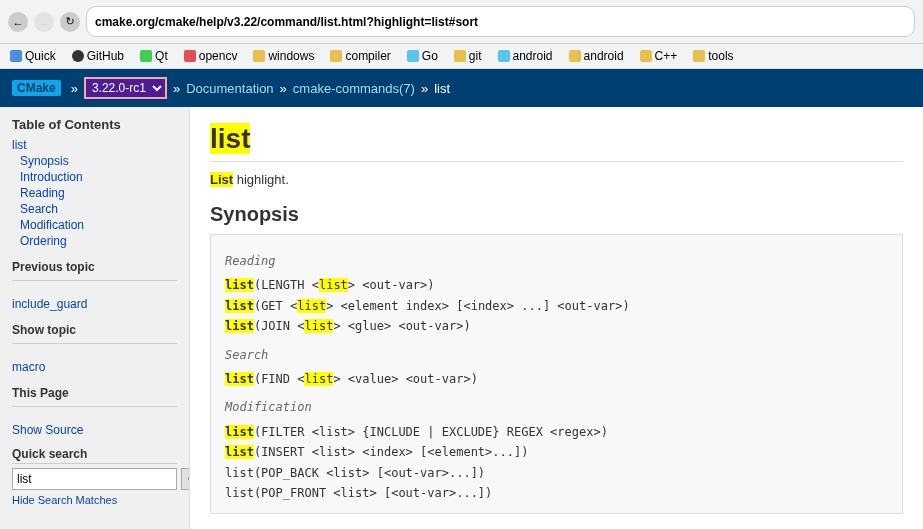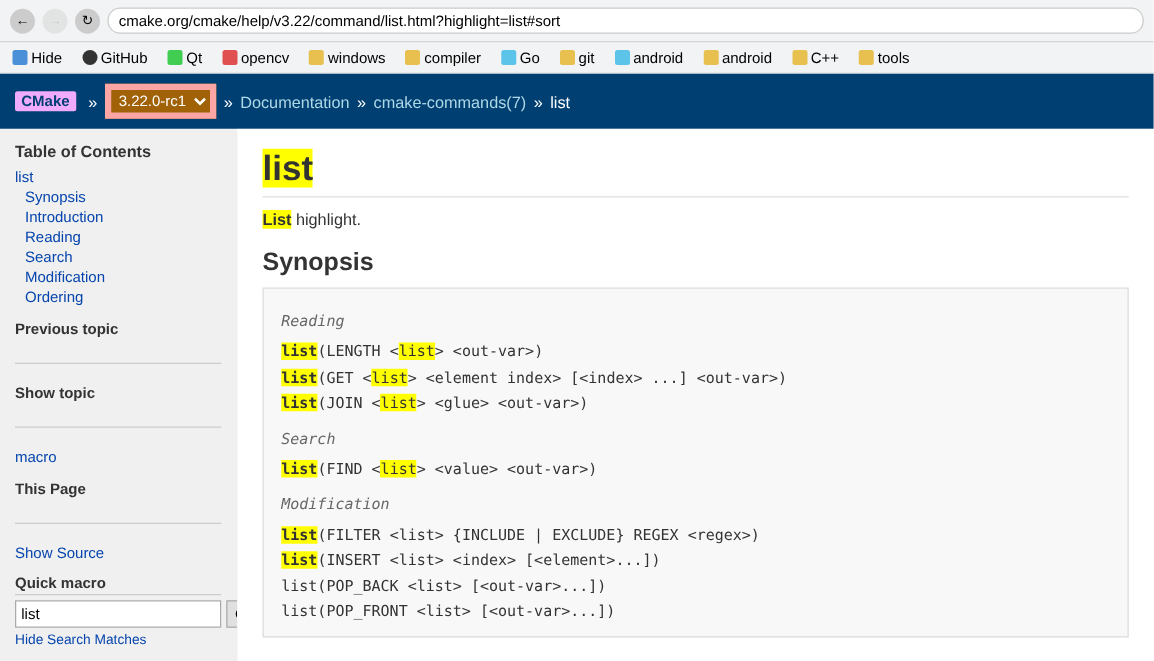--- a/index.html
+++ b/index.html
@@ -14,22 +14,22 @@
       align-items: center;
       gap: 6px;
     }
     .nav-btn {
       width: 20px; height: 20px; border-radius: 50%; border: none;
       background: #ccc; cursor: pointer; font-size: 11px;
       display: flex; align-items: center; justify-content: center;
     }
     .nav-btn:disabled { opacity: 0.4; }
     .address-bar {
-      flex: 1; height: 21px; border: 1px solid #ccc; border-radius: 10px;
-      padding: 0 8px; font-size: 12px; background: #fff;
+      flex: 1; height: 31px; border: 1px solid #ccc; border-radius: 10px;
+      padding: 0 8px; font-size: 12px; background: #fff; font-weight: bold;
     }
 
     
     .bookmarks-bar {
       background: #f1f3f4;
       border-bottom: 1px solid #ddd;
       padding: 3px 6px;
       display: flex;
       align-items: center;
       gap: 8px;
@@ -49,27 +49,27 @@
       background: #003f72;
       color: #fff;
       padding: 8px 12px;
       font-size: 13px;
       display: flex;
       align-items: center;
       gap: 6px;
     }
     .page-header a { color: #add8e6; text-decoration: none; }
     .cmake-logo {
-      background: #f0abfc; color: #003f72;
+      background: #0ea5e9; color: #003f72;
       padding: 1px 5px; border-radius: 2px;
       font-weight: bold; font-size: 12px; margin-right: 4px;
     }
     .version-select {
-      background: #a16207; color: #fff;
-      border: 5px solid #fca5a5; font-size: 12px;
+      background: #4c1d95; color: #fff;
+      border: 2px solid #fca5a5; font-size: 12px;
       padding: 1px 2px; cursor: pointer;
     }
 
     
     .main-layout {
       display: flex;
       height: calc(529px - 80px);
       overflow: hidden;
     }
 
@@ -86,21 +86,21 @@
     .sidebar h3 {
       font-size: 13px; font-weight: bold; margin-bottom: 6px; color: #333;
     }
     .sidebar .toc-list { list-style: none; margin-left: 8px; }
     .sidebar .toc-list li { margin: 2px 0; }
     .sidebar .toc-list li a { color: #0645ad; text-decoration: none; font-size: 12px; }
     .sidebar .toc-main-link { color: #0645ad; text-decoration: none; font-size: 12px; }
     .sidebar-section { margin-top: 12px; }
     .sidebar-section h4 {
       font-size: 12px; font-weight: bold; color: #333; margin-bottom: 16px;
-      border-bottom: 1px solid #ccc; padding-bottom: 20px;
+      border-bottom: 1px solid #ccc; padding-bottom: 6px;
     }
     .sidebar-section a { color: #0645ad; text-decoration: none; font-size: 12px; display: block; }
     .search-section { margin-top: 10px; }
     .search-section h4 {
       font-size: 12px; font-weight: bold; color: #333; margin-bottom: 4px;
       border-bottom: 1px solid #ccc; padding-bottom: 2px;
     }
     .search-row { display: flex; gap: 4px; }
     .search-input {
       flex: 1; height: 22px; border: 1px solid #aaa;
@@ -158,21 +158,21 @@
 <div class="browser-bar">
   <button class="nav-btn">←</button>
   <button class="nav-btn" disabled="">→</button>
   <button class="nav-btn">↻</button>
   <input class="address-bar" type="text" value="cmake.org/cmake/help/v3.22/command/list.html?highlight=list#sort" style="">
 </div>
 
 <div class="bookmarks-bar">
   <div class="bookmark-item">
     <span class="bk-icon" style="background:#4a90d9;"></span>
-    <span>Hide</span>
+    <span>Quick</span>
   </div>
   <div class="bookmark-item">
     <span class="bk-icon" style="background:#333; border-radius:50%;"></span>
     <span>GitHub</span>
   </div>
   <div class="bookmark-item">
     <span class="bk-icon" style="background:#41cd52;"></span>
     <span>Qt</span>
   </div>
   <div class="bookmark-item">
@@ -236,34 +236,35 @@
       <li><a href="#">Synopsis</a></li>
       <li><a href="#">Introduction</a></li>
       <li><a href="#">Reading</a></li>
       <li><a href="#">Search</a></li>
       <li><a href="#">Modification</a></li>
       <li><a href="#">Ordering</a></li>
     </ul>
 
     <div class="sidebar-section">
       <h4>Previous topic</h4>
+      <a href="#">include_guard</a>
     </div>
 
     <div class="sidebar-section">
       <h4>Show topic</h4>
       <a href="#">macro</a>
     </div>
 
     <div class="sidebar-section">
       <h4>This Page</h4>
       <a href="#">Show Source</a>
     </div>
 
     <div class="search-section">
-      <h4>Quick macro</h4>
+      <h4>Quick search</h4>
       <div class="search-row">
         <input class="search-input" type="text" value="list" style="">
         <button class="search-go">Go</button>
       </div>
       <a class="hide-search-link" href="#">Hide Search Matches</a>
     </div>
   </div>
 
   <div class="content">
     <div class="page-title">

